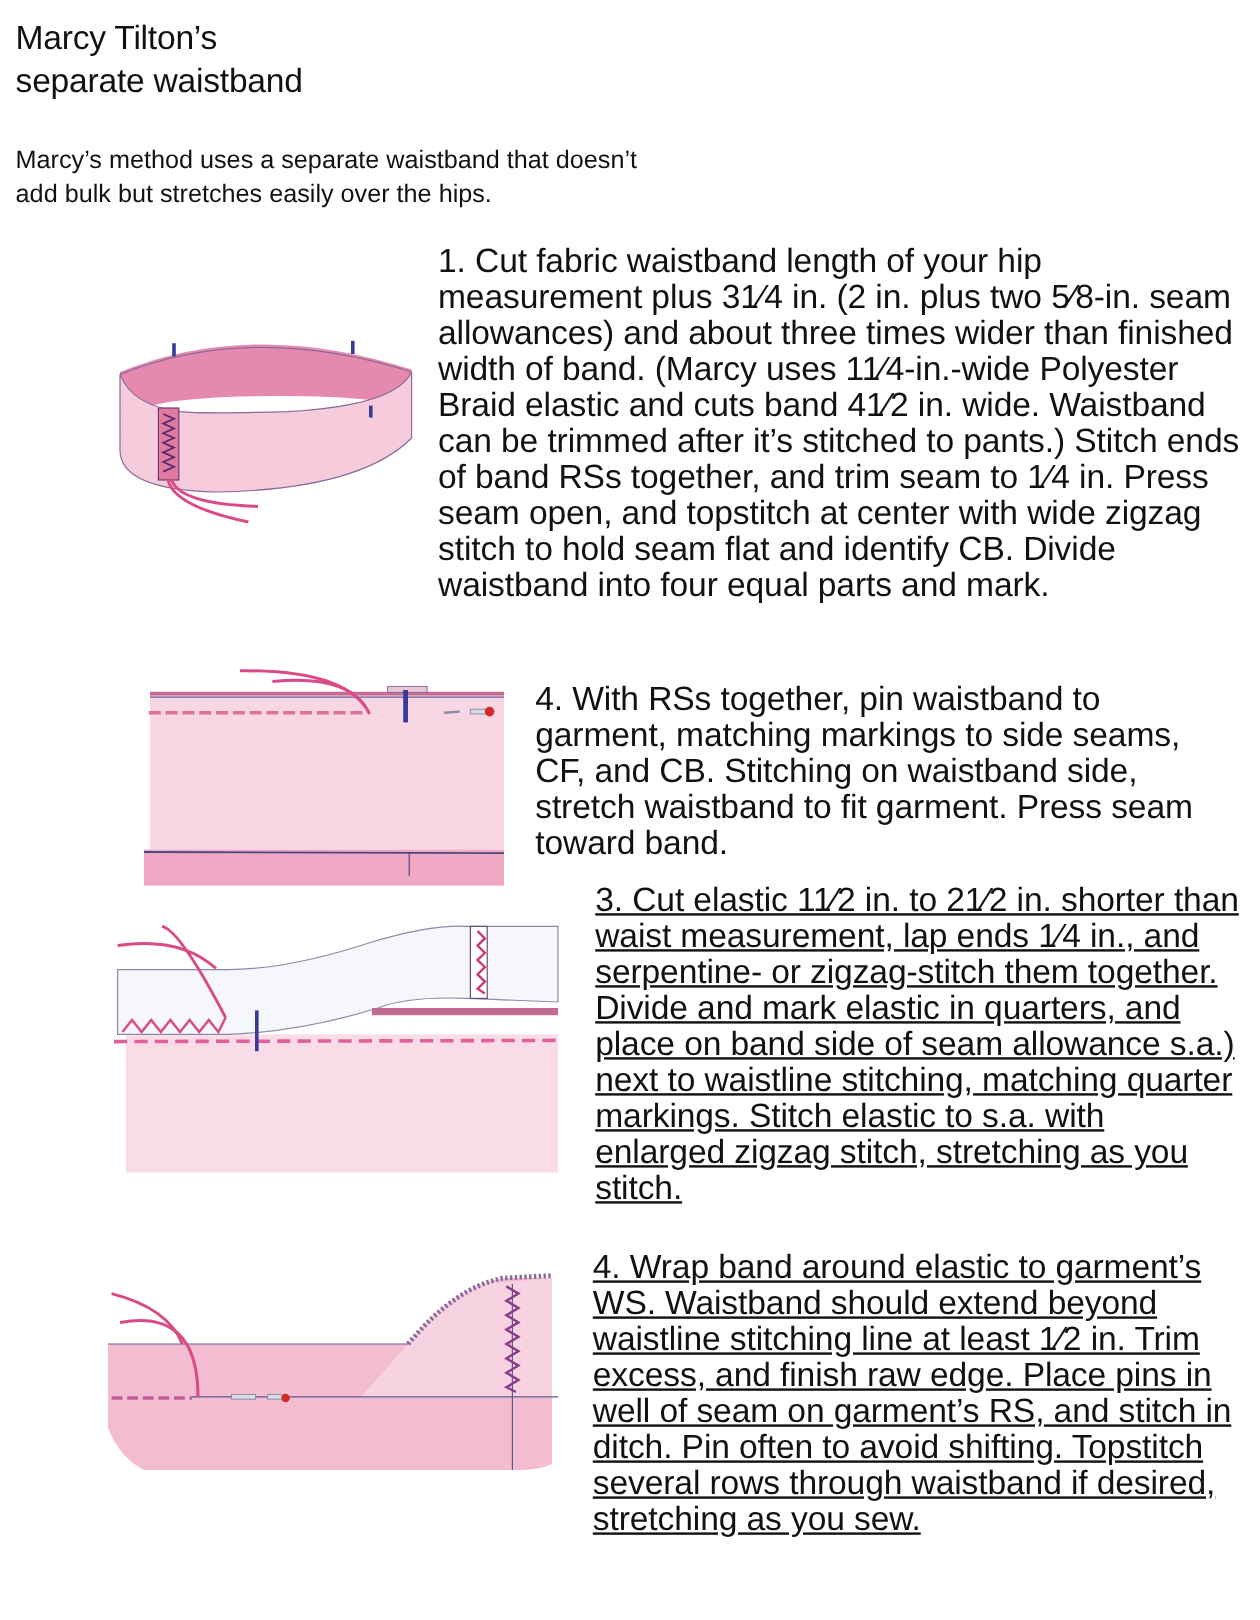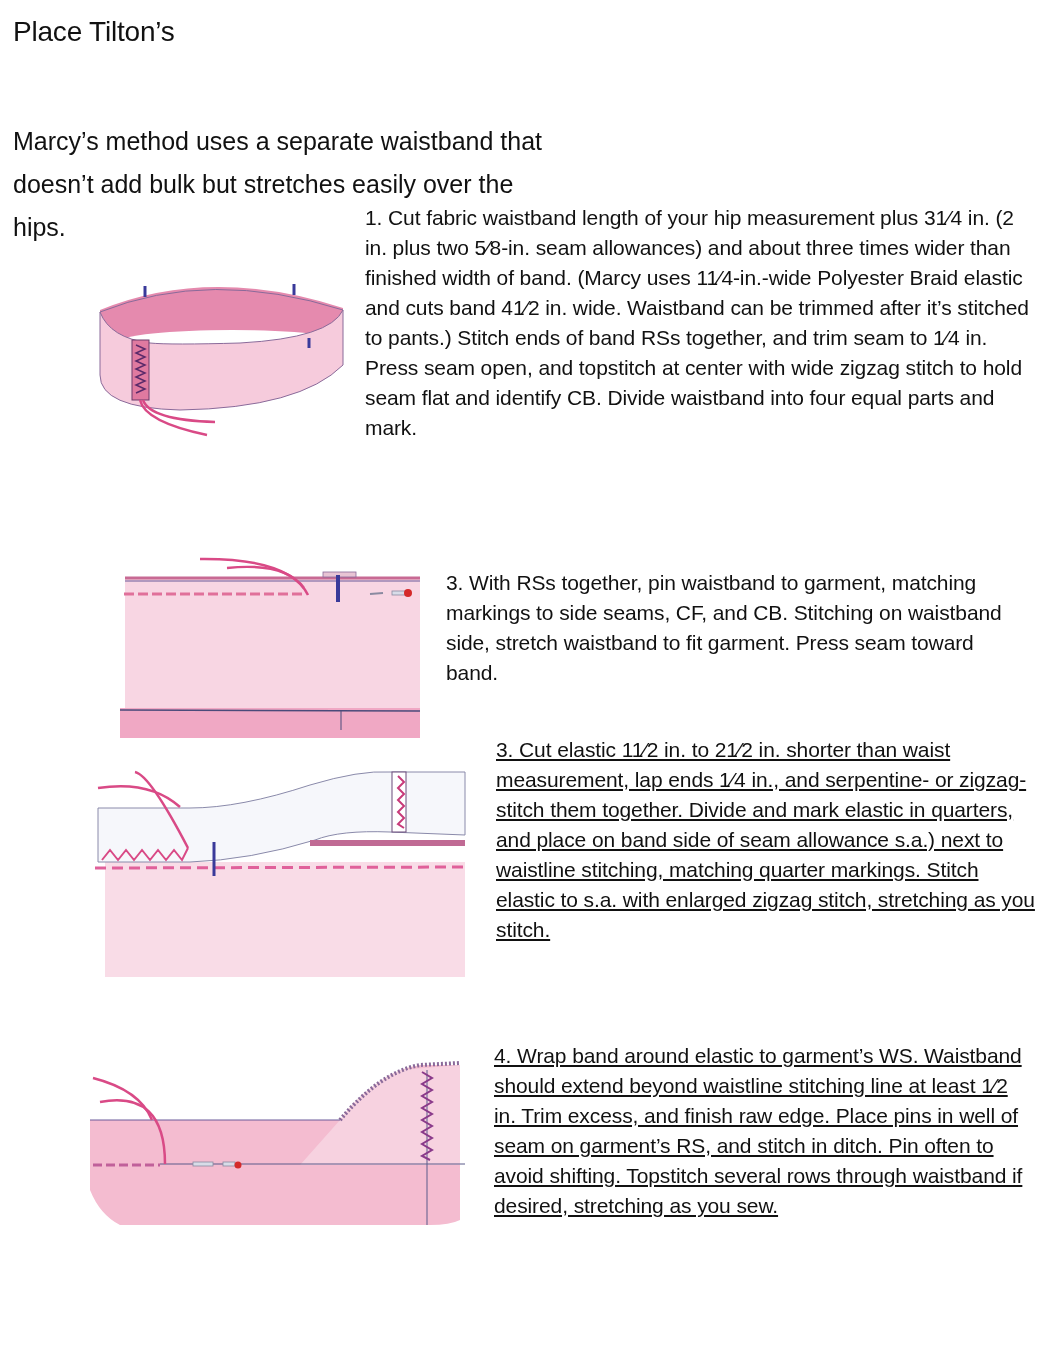--- a/index.html
+++ b/index.html
@@ -1,38 +1,39 @@
 <!DOCTYPE html>
 <html><head>
 <meta charset="utf-8">
 <style>
   html, body { margin: 0; padding: 0; background: #ffffff; }
   body { width: 1050px; height: 1350px; position: relative; overflow: hidden;
          font-family: "Liberation Sans", sans-serif; color: #111; }
   .title { position: absolute; left: 13px; top: 14px; font-size: 28px; line-height: 36px;
            font-weight: normal; margin: 0; letter-spacing: -0.2px; }
   .title span { display: block; }
-  .intro { position: absolute; left: 13px; top: 120px; width: 540px; font-size: 25px;
-           line-height: 43px; margin: 0; }
-  .step { position: absolute; font-size: 21px; line-height: 30px; margin: 0; letter-spacing: -0.1px; }
+  .intro { position: absolute; left: 13px; top: 120px; width: 540px; font-size: 21px;
+           line-height: 28px; margin: 0; }
+  .step { position: absolute; font-size: 28px; line-height: 30px; margin: 0; letter-spacing: -0.1px; }
   #step1 { left: 365px; top: 203px; width: 670px; }
   #step2 { left: 446px; top: 568px; width: 560px; }
   #step3 { left: 496px; top: 735px; width: 540px; text-decoration: underline; }
   #step4 { left: 494px; top: 1041px; width: 540px; text-decoration: underline; }
   .illus { position: absolute; }
   #illus1 { left: 0; top: 250px; width: 360px; height: 260px; }
   #illus2 { left: 100px; top: 540px; width: 340px; height: 200px; }
   #illus3 { left: 80px; top: 750px; width: 400px; height: 230px; }
   #illus4 { left: 60px; top: 1040px; width: 420px; height: 250px; }
 </style>
 </head>
 <body>
 
 <h1 class="title">
-  <span>Place Tilton’s</span>
+  <span>Marcy Tilton’s</span>
+  <span>separate waistband</span>
 </h1>
 
 <p class="intro">Marcy’s method uses a separate waistband that doesn’t add bulk but stretches easily over the hips.</p>
 
 <div class="illus" id="illus1">
   <svg width="360" height="260" viewBox="0 0 360 260">
     <defs>
       <filter id="grain1">
           <feTurbulence type="fractalNoise" baseFrequency="0.9" numOctaves="2" result="n"></feTurbulence>
           <feColorMatrix type="saturate" values="0"></feColorMatrix>
@@ -77,21 +78,21 @@
     <path d="M100 19 Q190 18 208 55" fill="none" stroke="#d94a86" stroke-width="2.5"></path>
     <path d="M127 28 Q185 22 204 48" fill="none" stroke="#d94a86" stroke-width="2.5"></path>
     <rect x="223" y="32" width="33" height="5" fill="#e8c4d4" stroke="#8a6a9a" stroke-width="0.8"></rect>
     <line x1="238" y1="35" x2="238" y2="62" stroke="#3a3a9a" stroke-width="4"></line>
     <line x1="270" y1="54" x2="283" y2="53" stroke="#8a8aa0" stroke-width="2"></line>
     <rect x="292" y="51" width="15" height="4" fill="#d8dce8" stroke="#8a8aa0" stroke-width="0.8"></rect>
     <circle cx="308" cy="53" r="4" fill="#d42a2a"></circle>
   </svg>
 </div>
 
-<p class="step" id="step2">3. With RSs together, pin waistband to garment, matching markings to side seams, CF, and CB. Stitching on waistband side, stretch waistband to fit garment. Press seam toward band.</p>
+<p class="step" id="step2">4. With RSs together, pin waistband to garment, matching markings to side seams, CF, and CB. Stitching on waistband side, stretch waistband to fit garment. Press seam toward band.</p>
 
 <div class="illus" id="illus3">
   <svg width="400" height="230" viewBox="0 0 400 230">
     <rect x="25" y="112" width="360" height="115" fill="#f9dce7"></rect>
     <path d="M18 58 L110 58 Q160 58 230 35 Q280 20 310 22 L385 22 L385 85 L310 82 Q260 80 235 90 Q170 110 110 112 L18 112 Z" fill="#f6f7fb" stroke="#8a8aaa" stroke-width="1"></path>
     <rect x="230" y="90" width="155" height="6" fill="#c06a94"></rect>
     <rect x="312" y="22" width="14" height="60" fill="#ffffff" stroke="#6a4a7a" stroke-width="1"></rect>
     <polyline points="318,26 324,32 318,38 324,44 318,50 324,56 318,62 324,68 318,74 324,78" fill="none" stroke="#c83a7a" stroke-width="2"></polyline>
     <polyline points="22,110 30,100 38,110 46,100 54,110 62,100 70,110 78,100 86,110 94,100 102,110 108,98" fill="none" stroke="#d94a86" stroke-width="2"></polyline>
     <path d="M55 22 Q70 25 108 98" fill="none" stroke="#d94a86" stroke-width="2.5"></path>

